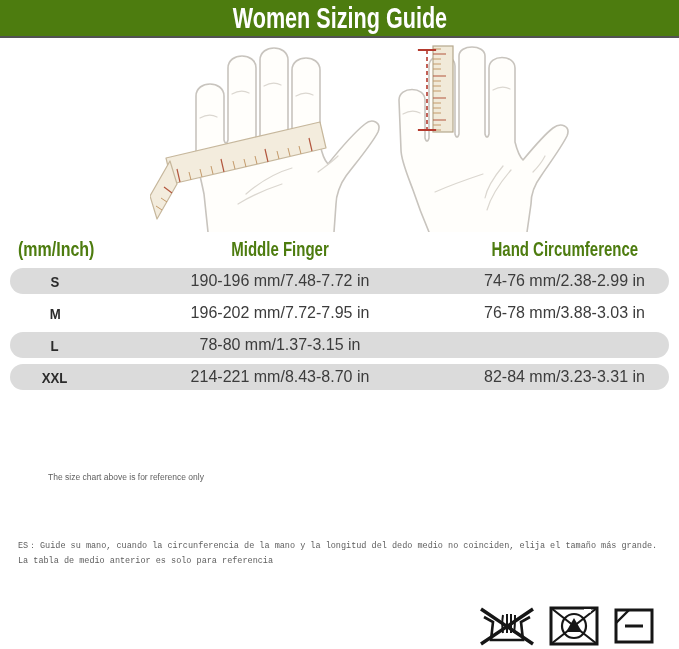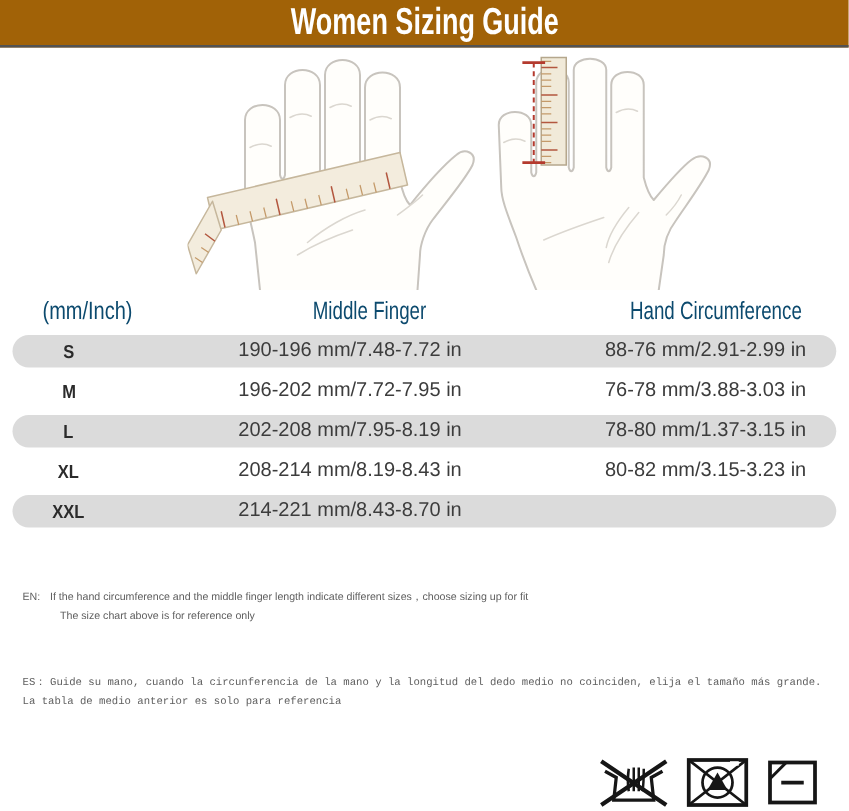--- a/index.html
+++ b/index.html
@@ -5,21 +5,21 @@
   html,body{margin:0;padding:0;}
   body{
     width:679px;height:649px;position:relative;overflow:hidden;
     background:#ffffff;
     font-family:"Liberation Sans", sans-serif;
     -webkit-font-smoothing:antialiased;
   }
   
   .title-bar{
     position:absolute;top:0;left:0;width:679px;height:36px;
-    background:#a16207;border-bottom:2px solid #525252;
+    background:#4d7c0f;border-bottom:2px solid #525252;
     display:flex;align-items:center;justify-content:center;
   }
   .title-bar .title{
     color:#ffffff;font-weight:bold;font-size:30px;line-height:36px;
     display:inline-block;transform:scaleX(.72);transform-origin:center;
     white-space:nowrap;letter-spacing:0px;
   }
   
   .illus{position:absolute;}
   .illus-left{left:150px;top:44px;}
@@ -29,21 +29,21 @@
   .tape{fill:#f3ecdd;stroke:#c6b79c;stroke-width:1.2;stroke-linejoin:round;}
   .tick-minor{stroke:#c49a6a;stroke-width:1;fill:none;}
   .tick-major{stroke:#b3573f;stroke-width:1.2;fill:none;}
   .ruler-body{fill:#f1ead9;stroke:#b5a78d;stroke-width:1.2;}
   .dim-dash{stroke:#b43a2e;stroke-width:1.6;stroke-dasharray:4 3;fill:none;}
   .dim-cap{stroke:#b43a2e;stroke-width:2.2;fill:none;stroke-linecap:square;}
   
   .size-table{position:absolute;top:234px;left:10px;width:659px;}
   .t-head{
     display:grid;grid-template-columns:90px 360px 1fr;height:30px;margin-bottom:4px;
-    align-items:center;color:#0c4a6e;font-weight:normal;font-size:20px;margin-left:16px;
+    align-items:center;color:#4d7c0f;font-weight:bold;font-size:20px;
   }
   .t-head .cell{overflow:visible;white-space:nowrap;}
   .t-head .c1{text-align:left;padding-left:8px;}
   .t-head .c2,.t-head .c3{text-align:center;}
   .cond{display:inline-block;transform:scaleX(.75);white-space:nowrap;}
   .c1 .cond{transform-origin:left center;transform:scaleX(.8);}
   .c2 .cond,.c3 .cond{transform-origin:center;}
   .t-row{
     display:grid;grid-template-columns:90px 360px 1fr;height:26px;margin-bottom:6px;
     align-items:center;border-radius:13px;color:#3c3c3c;font-size:16px;
@@ -115,48 +115,39 @@
 <div class="size-table">
   <div class="t-head">
     <div class="cell c1"><span class="cond">(mm/Inch)</span></div>
     <div class="cell c3"><span class="cond">Middle Finger</span></div>
     <div class="cell c2"><span class="cond">Hand Circumference</span></div>
   </div>
 
   <div class="t-row striped">
     <div class="cell size"><span class="cond">S</span></div>
     <div class="cell">190-196 mm/7.48-7.72 in</div>
-    <div class="cell">88-76 mm/2.91-2.99 in</div>
+    <div class="cell">74-76 mm/2.38-2.99 in</div>
   </div>
   <div class="t-row">
     <div class="cell size"><span class="cond">M</span></div>
     <div class="cell">196-202 mm/7.72-7.95 in</div>
     <div class="cell">76-78 mm/3.88-3.03 in</div>
   </div>
   <div class="t-row striped">
     <div class="cell size"><span class="cond">L</span></div>
-    <div class="cell">202-208 mm/7.95-8.19 in</div>
     <div class="cell">78-80 mm/1.37-3.15 in</div>
-  </div>
-  <div class="t-row">
-    <div class="cell size"><span class="cond">XL</span></div>
-    <div class="cell">208-214 mm/8.19-8.43 in</div>
-    <div class="cell">80-82 mm/3.15-3.23 in</div>
   </div>
   <div class="t-row striped">
     <div class="cell size"><span class="cond">XXL</span></div>
     <div class="cell">214-221 mm/8.43-8.70 in</div>
+    <div class="cell">82-84 mm/3.23-3.31 in</div>
   </div>
 </div>
 
 <div class="note note-en">
-  <div class="note-line">
-    <span class="note-label">EN:</span>
-    <span class="note-text">If the hand circumference and the middle finger length indicate different sizes，choose sizing up for fit</span>
-  </div>
   <div class="line2">The size chart above is for reference only</div>
 </div>
 
 <div class="note note-es">
   <div class="note-line">
     <span class="note-label">ES：</span>
     <span class="note-text">Guide su mano, cuando la circunferencia de la mano y la longitud del dedo medio no coinciden, elija el tamaño más grande.</span>
   </div>
   <div class="line2">La tabla de medio anterior es solo para referencia</div>
 </div>

